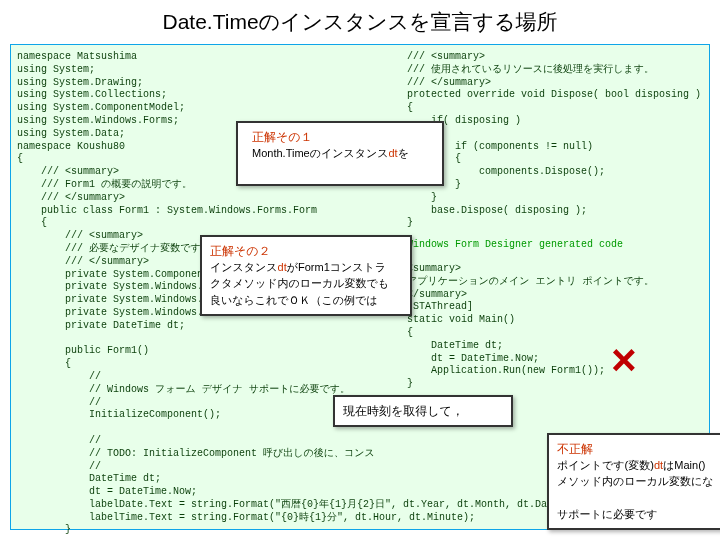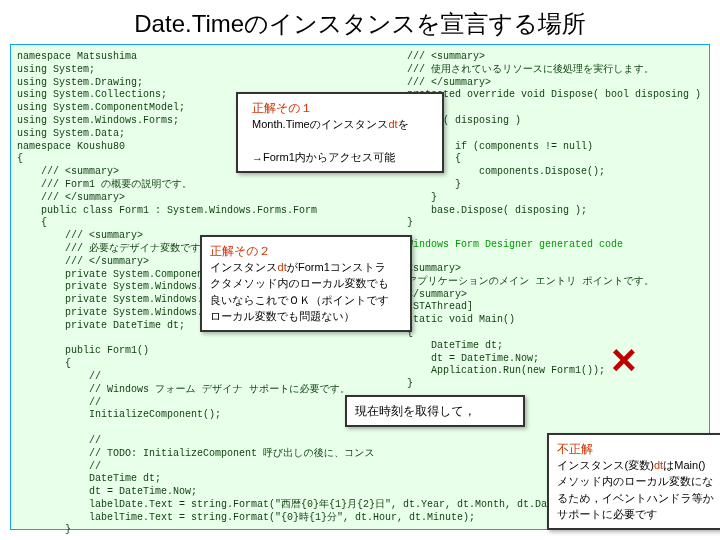--- a/index.html
+++ b/index.html
@@ -1,17 +1,17 @@
 <!DOCTYPE html>
 <html><head>
 <meta charset="utf-8">
 <style>
   html,body { margin:0; padding:0; }
   body { width:720px; height:540px; background:#fff; font-family:"Hiragino Kaku Gothic ProN","メイリオ","MS PGothic",sans-serif; position:relative; overflow:hidden; }
-  .title { text-align:center; font-size:24px; padding-top:8px; padding-bottom:4px; }
+  .title { text-align:center; font-size:21px; padding-top:8px; padding-bottom:4px; }
   .slide { position:absolute; left:10px; right:10px; top:44px; bottom:10px; background:#e8ffea; border:1px solid #0ea5e9; box-sizing:border-box; }
   .code { position:absolute; left:0; top:0; width:370px; font-family:"Courier New",monospace; font-size:10px; color:#0a3f0a; line-height:1.28; padding:6px; white-space:pre; }
   .code2 { position:absolute; left:390px; top:0; width:310px; font-family:"Courier New",monospace; font-size:10px; color:#0a3f0a; line-height:1.28; padding:6px; white-space:pre; }
   .hint { color:#009a00; }
   .accent { color:#cc3300; }
   .callout { position:absolute; background:#fff; border:2px solid #333; padding:6px 8px; font-size:12px; line-height:1.35; box-shadow:2px 2px 4px rgba(0,0,0,0.3); }
   .callout .small { font-size:11px; }
   .bad-x { position:absolute; font-size:44px; color:#c00000; font-weight:bold; }
 </style>
 </head>
@@ -82,48 +82,46 @@
 アプリケーションのメイン エントリ ポイントです。
 &lt;/summary&gt;
 [STAThread]
 static void Main()
 {
     DateTime dt;
     dt = DateTime.Now;
     Application.Run(new Form1());
 }</div>
 
-  <div class="callout" style="left:225px; top:47px; width:182px;padding-left:14px;">
+  <div class="callout" style="left:225px; top:76px; width:182px;padding-left:14px;">
     <span class="accent">正解その１</span><br>
     <span class="small">
       <span>Month.Timeのインスタンス</span><span class="accent">dt</span><span>を</span><br>
       <br>
-      <span>→Form1内からアクセス可能</span>
     </span>
   </div>
 
   <div class="callout" style="left:189px; top:190px; width:192px;">
     <span class="accent">正解その２</span><br>
     <span class="small">
       <span>インスタンス</span><span class="accent">dt</span><span>がForm1コンストラ</span><br>
       <span>クタメソッド内のローカル変数でも</span><br>
-      <span>良いならこれでＯＫ（ポイントです</span><br>
-      <span>ローカル変数でも問題ない）</span>
+      <span>良いならこれでＯＫ（この例では</span><br>
     </span>
   </div>
 
-  <div class="callout" style="left:322px; top:350px; width:160px;margin-left:12px;">
+  <div class="callout" style="left:322px; top:350px; width:160px;">
     <span>現在時刻を取得して，</span><br>
   </div>
 
   <div class="callout" style="left:536px; top:388px; width:180px;">
     <span class="accent">不正解</span><br>
     <span class="small">
-      <span>インスタンス(変数)</span><span class="accent">dt</span><span>はMain()</span><br>
+      <span>ポイントです(変数)</span><span class="accent">dt</span><span>はMain()</span><br>
       <span>メソッド内のローカル変数にな</span><br>
-      <span>るため，イベントハンドラ等か</span><br>
+      <br>
       <span>サポートに必要です</span>
     </span>
   </div>
 
   <div class="bad-x" style="left:600px; top:290px;">×</div>
 
 </div>
 
 </body></html>

